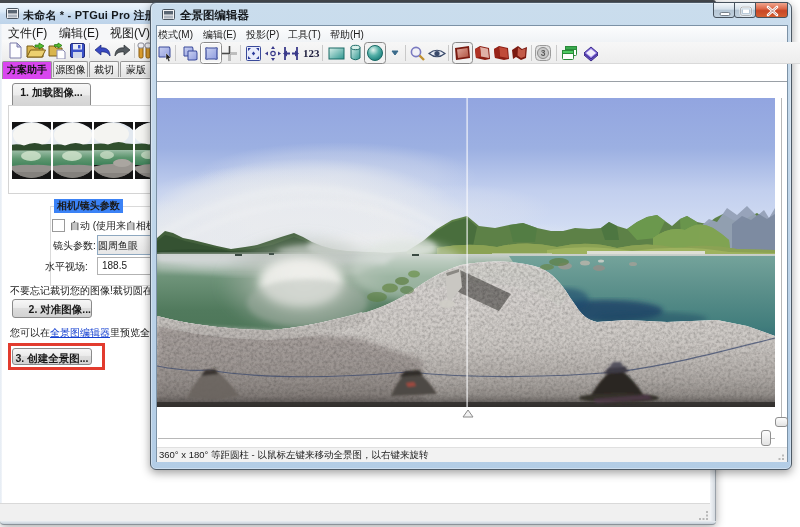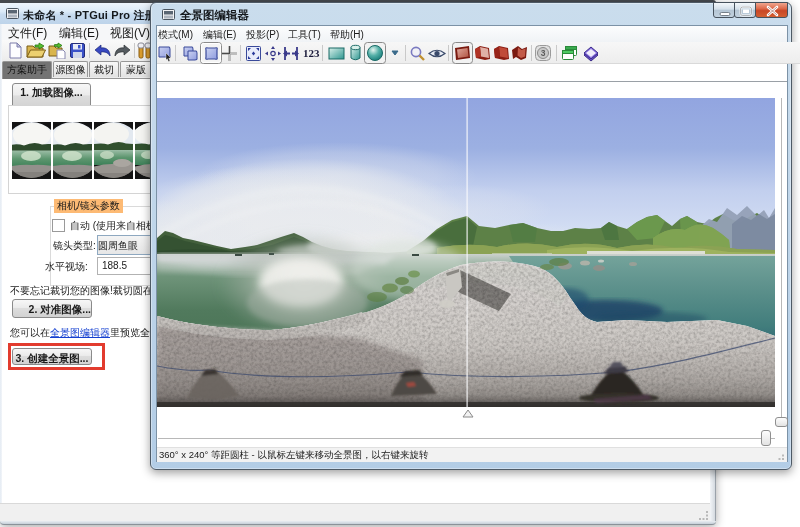--- a/index.html
+++ b/index.html
@@ -16,21 +16,21 @@
   background:linear-gradient(#eef5fc 0%, #dcebf8 40%, #c7dbef 55%, #bdd3ea 100%); }
 #mw-title .ttext { position:absolute; left:23px; top:5px; font-size:11px; font-weight:700; color:#15191d; letter-spacing:0.2px; }
 #mw-menu { position:absolute; left:0; top:24px; width:716px; height:16px; background:#f6f7f9; }
 #mw-menu span { position:absolute; top:1px; font-size:12px; color:#1a1a1a; }
 #mw-tool { position:absolute; left:0; top:40px; width:716px; height:22px;
   background:linear-gradient(#fafafa,#ececec); border-bottom:1px solid #dcdcdc; }
 #mw-tabs { position:absolute; left:0; top:59px; width:716px; height:19px; background:#ececec; }
 .tab { position:absolute; top:2px; height:16px; font-size:10px; color:#111; text-align:center;
   background:linear-gradient(#f8f8f8,#e2e2e2); border:1px solid #979797; border-bottom:none;
   border-radius:2px 2px 0 0; line-height:15px; }
-.tab.active { background:#737373; height:18px; z-index:2; font-weight:400; }
+.tab.active { background:#d946ef; height:18px; z-index:2; font-weight:700; }
 #mw-content { position:absolute; left:0; top:78px; width:716px; height:425px; background:#fff; border-top:1px solid #979797; }
 .btn { position:absolute; font-size:10.5px; font-weight:700; color:#1a1a1a; text-align:center;
   background:linear-gradient(#f7f7f7 0%, #ebebeb 45%, #dddddd 50%, #d2d2d2 100%);
   border:1px solid #8a8a8a; border-radius:3px; }
 #mw-status { position:absolute; left:0; top:503px; width:716px; height:18px; background:#f0f0f0; border-top:1px solid #d9d9d9; }
 #mw-bottom { position:absolute; left:0; top:521px; width:716px; height:4px; background:linear-gradient(#e8edf2,#c6cfd8); border-radius:0 0 4px 4px; border-bottom:1px solid #8a9299; }
 #mw-right { position:absolute; left:710px; top:24px; width:6px; height:497px; background:linear-gradient(90deg,#f2f5f8,#d4dae0); border-right:1px solid #9aa2aa; }
 .cnlabel { position:absolute; font-size:10px; color:#1a1a1a; }
 .link { color:#1540d0; text-decoration:underline; }
 
@@ -181,24 +181,24 @@
         <g transform="translate(82,0)">
               <use href="#fishB"></use>
             </g>
         <g transform="translate(123,0)">
               <use href="#fishB"></use>
             </g>
       </svg>
     </div>
 
     <div class="abs" style="left:50px;top:127px;width:666px;height:80px;border:1px solid #dadada;border-right:none;"></div>
-    <span class="cnlabel" style="left:54px;top:120px;background:#fdba74;padding:0 3px;">相机/镜头参数</span>
+    <span class="cnlabel" style="left:54px;top:120px;background:#3b82f6;padding:0 3px;font-weight:bold;">相机/镜头参数</span>
     <div class="abs" style="left:52px;top:140px;width:13px;height:13px;background:#fff;border:1px solid #9a9a9a;"></div>
     <span class="cnlabel" style="left:70px;top:140px;">自动 (使用来自相机的</span>
-    <span class="cnlabel" style="left:53px;top:160px;">镜头类型:</span>
+    <span class="cnlabel" style="left:53px;top:160px;">镜头参数:</span>
     <div class="abs" style="left:97px;top:156px;width:619px;height:20px;background:linear-gradient(#f4f4f4,#e6e6e6);border:1px solid #8ea8c0;"></div>
     <span class="cnlabel" style="left:98px;top:160px;">圆周鱼眼</span>
     <span class="cnlabel" style="left:45px;top:181px;">水平视场:</span>
     <div class="abs" style="left:97px;top:178px;width:619px;height:18px;background:#fff;border:1px solid #b2b2b2;"></div>
     <span class="cnlabel" style="left:102px;top:181px;">188.5</span>
     <span class="cnlabel" style="left:10px;top:205px;">不要忘记裁切您的图像!裁切圆在<span class="link" style="text-decoration:none">裁</span></span>
     <div class="btn" style="left:12px;top:220px;width:80px;height:19px;line-height:18px;text-align:right;">2. 对准图像...</div>
     <span class="cnlabel" style="left:10px;top:247px;">您可以在<span class="link">全景图编辑器</span>里预览全景</span>
     <div class="abs" style="left:8px;top:264px;width:97px;height:27px;border:3px solid #e23b2e;"></div>
     <div class="btn" style="left:12px;top:269px;width:80px;height:17px;line-height:18px;">3. 创建全景图...</div>
@@ -581,21 +581,21 @@
             <path d="M6 1 L11 8 H1 Z" fill="#f2f2f2" stroke="#8a8a8a"></path>
           </svg>
 
       <div class="abs" style="left:1px;top:356px;width:617px;height:1px;background:#b8b8b8;"></div>
       <div class="abs" style="left:604px;top:348px;width:10px;height:16px;background:linear-gradient(#fdfdfd,#e3e3e3);border:1px solid #8f8f8f;border-radius:3px;"></div>
 
       <div class="abs" style="left:624px;top:16px;width:1px;height:322px;background:#b8b8b8;"></div>
       <div class="abs" style="left:618px;top:335px;width:13px;height:10px;background:linear-gradient(#fdfdfd,#e3e3e3);border:1px solid #8f8f8f;border-radius:3px;"></div>
     </div>
     <div id="ew-status">
-          <span>360° x 240° 等距圆柱 - 以鼠标左键来移动全景图，以右键来旋转</span>
+          <span>360° x 180° 等距圆柱 - 以鼠标左键来移动全景图，以右键来旋转</span>
       <svg class="abs" style="left:618px;top:3px" width="10" height="10" viewBox="0 0 10 10">
             <g fill="#b9b9b9">
               <rect x="7" y="7" width="2" height="2"></rect>
               <rect x="7" y="3.5" width="2" height="2"></rect>
               <rect x="3.5" y="7" width="2" height="2"></rect>
             </g>
           </svg>
     </div>
   </div>
 </div>

